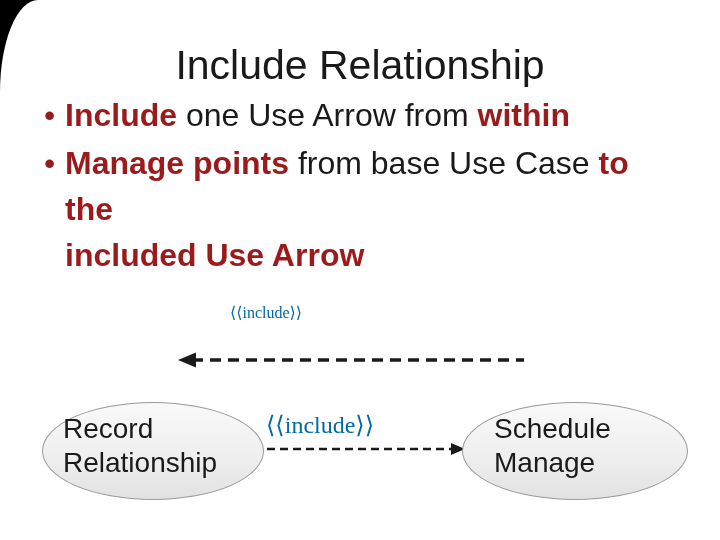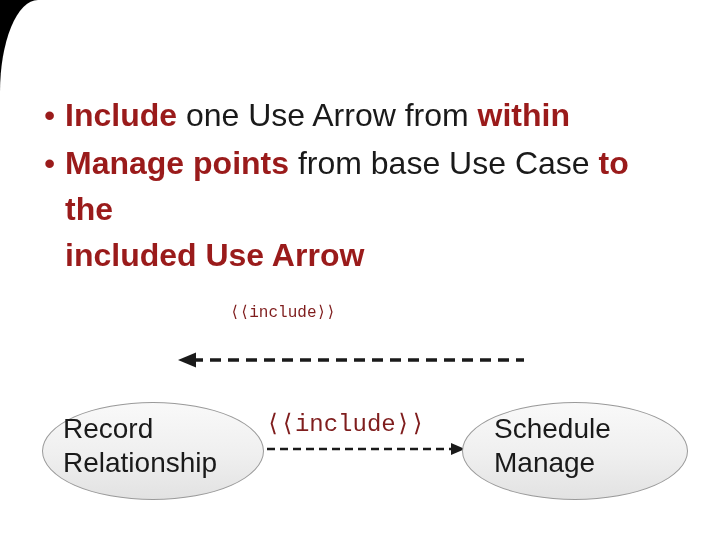--- a/index.html
+++ b/index.html
@@ -31,22 +31,22 @@
   }
   .bullet { position: relative; padding-left: 29px; }
   .bullet + .bullet { margin-top: 2px; }
   .bullet .dot {
     position: absolute; left: 8px; top: 0;
     color: var(--accent, #9a1b1b);
   }
   .btext .red { color: var(--accent, #9a1b1b); font-weight: bold; }
   .stereotype {
     position: absolute;
-    color: #7f1d1d;
-    font-family: Liberation Mono, monospace;
+    color: #0369a1;
+    font-family: Liberation Serif, serif;
     white-space: nowrap;
   }
   .stereotype.top { left: 230px; top: 300px; font-size: 16px; line-height: 26px; }
   .stereotype.bottom { left: 266px; top: 409px; font-size: 24px; line-height: 32px; }
   .arrow-svg { position: absolute; display: block; }
   .arrow-long { left: 162px; top: 346px; }
   .arrow-include { left: 265px; top: 438px; }
   .usecase {
     position: absolute;
     width: 222px; height: 98px;
@@ -63,20 +63,21 @@
     color: #1a1a1a;
   }
   .usecase.left .uc-label { left: 20px; top: 9px; }
   .usecase.right .uc-label { left: 31px; top: 9px; }
 </style>
 </head>
 <body style="background: rgb(0, 0, 0);">
 
 <div class="slide">
 
+  <h1 class="title">Include Relationship</h1>
 
   <div class="bullets">
     <div class="bullet">
       <span class="dot">•</span>
       <span class="btext"><span class="red">Include </span><span>one Use Arrow from </span><span class="red">within</span><br></span>
     </div>
     <div class="bullet">
       <span class="dot">•</span>
       <span class="btext"><span class="red">Manage points </span><span>from base Use Case </span><span class="red">to the</span><br><span class="red">included Use Arrow</span></span>
     </div>

